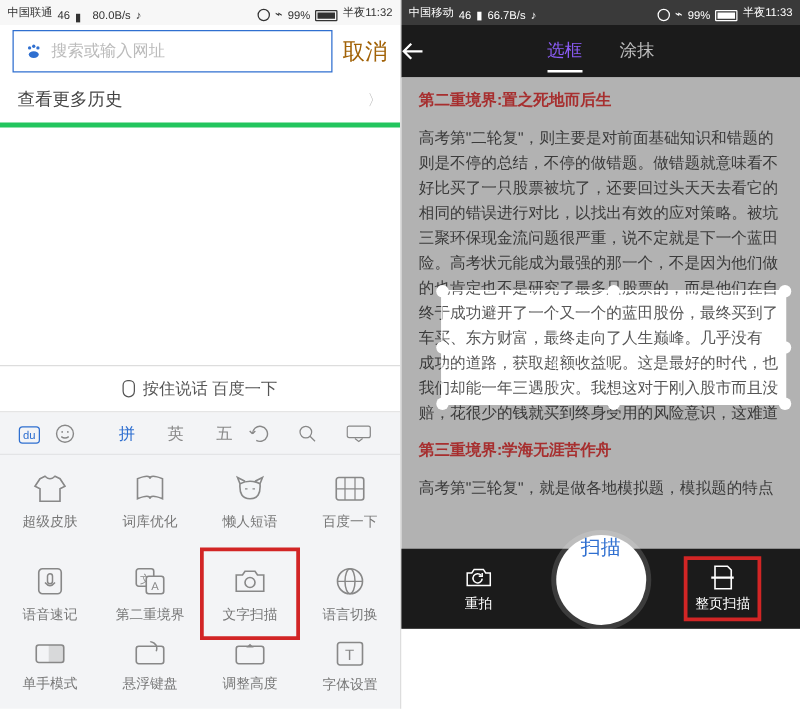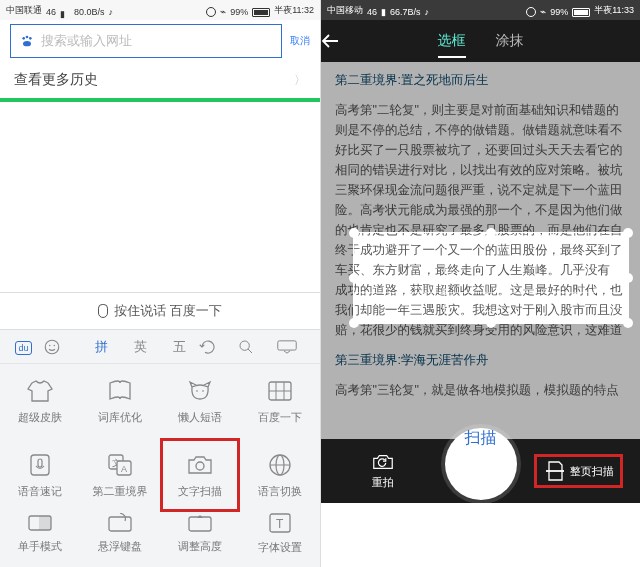--- a/index.html
+++ b/index.html
@@ -13,46 +13,46 @@
   .sig-icon { display:inline-block; width:10px; height:8px; position:relative; }
   .clock-icon { width:10px; height:10px; border:1px solid currentColor; border-radius:50%; position:relative; }
   .batt-icon { width:18px; height:9px; border:1px solid currentColor; border-radius:1px; position:relative; display:inline-flex; align-items:center; }
   .batt-fill { background: currentColor; height:5px; margin-left:1px; }
   .bt-icon { font-size:10px; }
   
   .search-row { display:flex; align-items:center; height:42px; padding:6px 10px; gap:8px; }
   .search-box { flex:1; height:34px; border:1.5px solid #2f6fd0; display:flex; align-items:center; padding:0 8px; gap:6px; }
   .search-logo { width:16px; height:16px; color:#2f6fd0; }
   .search-ph { color:#bbb; font-size:13px; }
-  .cancel { color:#3b82f6; font-size:10px; }
+  .cancel { color:#a16207; font-size:18px; }
   .history-row { height:40px; display:flex; align-items:center; justify-content:space-between; padding:0 14px; color:#444; font-size:14px; border-bottom:4px solid #22c55e; }
   .chev { color:#bbb; font-size:12px; }
   .mid-blank { height:190px; }
   .voice-bar { height:38px; border-top:1px solid #ddd; border-bottom:1px solid #ddd; display:flex; align-items:center; justify-content:center; font-size:13px; color:#555; gap:6px; }
   .mic-icon { width:10px; height:14px; border:1.2px solid #555; border-radius:5px 5px 6px 6px; position:relative; }
   
   .ime-bar { height:34px; background:#f3f4f6; display:flex; align-items:center; padding:0 4px; font-size:13px; color:#888; border-bottom:1px solid #e3e4e6; }
   .ime-bar .ime-item { flex:1; text-align:center; }
   .ime-bar .active { color:#2f6fd0; font-weight:500; }
   .ime-logo { font-size:9px; color:#2f6fd0; border:1px solid #2f6fd0; border-radius:3px; padding:1px 2px; line-height:1; }
   
   .ime-grid { background:#f3f4f6; display:grid; grid-template-columns:repeat(4,1fr); grid-auto-rows:74px; }
   .ime-cell { display:flex; flex-direction:column; align-items:center; justify-content:center; gap:6px; font-size:11px; color:#777; position:relative; }
   .ime-cell .ic { width:30px; height:26px; display:flex; align-items:center; justify-content:center; color:#888; }
   .highlight-red { border:3px solid #d22525; }
   
   .right-top { height:42px; background:#1b1b1b; color:#fff; display:flex; align-items:center; position:relative; }
   .back-arrow { width:44px; text-align:center; font-size:18px; }
   .right-tabs { flex:1; display:flex; justify-content:center; gap:30px; font-size:14px; }
   .tab { color:#bbb; padding:10px 0; position:relative; }
-  .tab.active { color:#5eead4; }
+  .tab.active { color:#8b5cf6; }
   .tab.active::after { content:""; position:absolute; left:0; right:0; bottom:2px; height:2px; background:#fff; }
   .doc-area { position:relative; height:441px; background:#fff; }
   .doc-text { position:absolute; left:14px; right:10px; top:8px; font-size:12.5px; line-height:20px; color:#555; }
-  .doc-text .bold { font-weight:400; color:#0c4a6e; }
+  .doc-text .bold { font-weight:700; color:#ef4444; }
   .overlay-dark { position:absolute; background:rgba(0,0,0,0.30); }
   .ov-top { left:0; right:0; top:0; height:170px; }
   .ov-bottom { left:0; right:0; top:262px; bottom:0; }
   .ov-left { left:0; width:32px; top:170px; height:92px; }
   .ov-right { right:0; width:12px; top:170px; height:92px; }
   .sel-rect { position:absolute; left:32px; top:170px; width:276px; height:92px; border:1.5px solid #fff; }
   .handle { position:absolute; width:10px; height:10px; background:#fff; border-radius:50%; }
   .h-tl { left:-5px; top:-5px; } .h-tr { right:-5px; top:-5px; }
   .h-bl { left:-5px; bottom:-5px; } .h-br { right:-5px; bottom:-5px; }
   .h-tm { left:50%; top:-5px; margin-left:-5px; } .h-bm { left:50%; bottom:-5px; margin-left:-5px; }
@@ -348,21 +348,21 @@
               <path d="M16 11 A4 4 0 1 1 15 8" fill="none" stroke="#fff" stroke-width="1.3"></path>
               <path d="M16 6 L16 9 L13 9" fill="none" stroke="#fff" stroke-width="1.3"></path>
             </svg>
         </span>
         <span>重拍</span>
       </div>
       <div class="scan-center">
         <span>扫描</span>
       </div>
       <div class="scan-item">
-        <div class="red-box" style="display:flex;flex-direction:row;align-items:center;gap:3px">
+        <div class="red-box" style="display:flex;flex-direction:column;align-items:center;gap:3px">
           <span class="ic-box">
             <svg width="20" height="22" viewBox="0 0 20 22">
                 <path d="M4 2 L14 2 L17 5 L17 20 L4 20 Z" fill="none" stroke="#fff" stroke-width="1.3"></path>
                 <line x1="1" y1="11" x2="19" y2="11" stroke="#fff" stroke-width="1.8"></line>
               </svg>
           </span>
           <span>整页扫描</span>
         </div>
       </div>
     </div>

